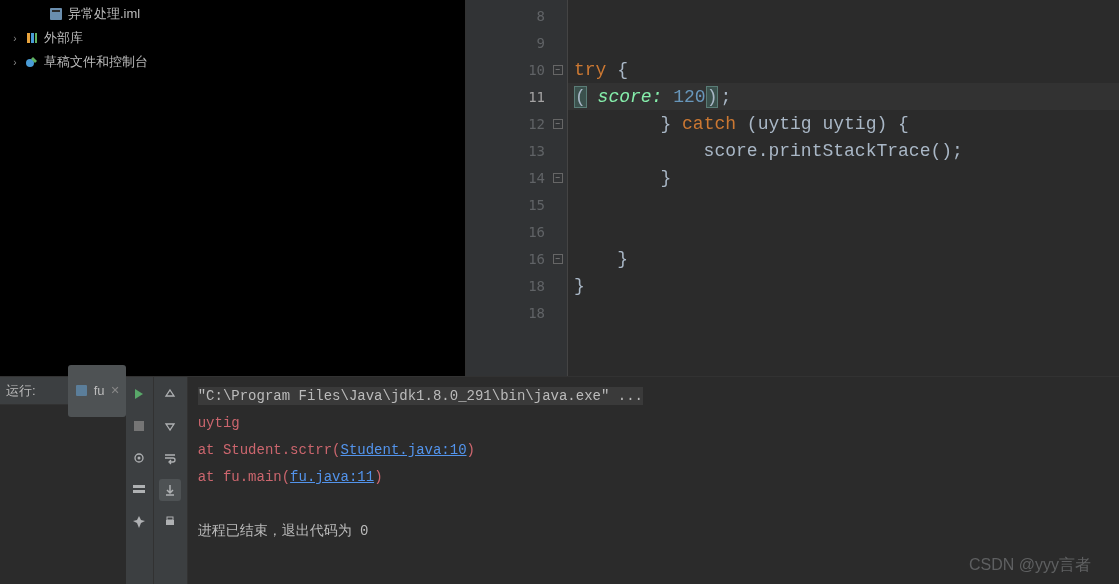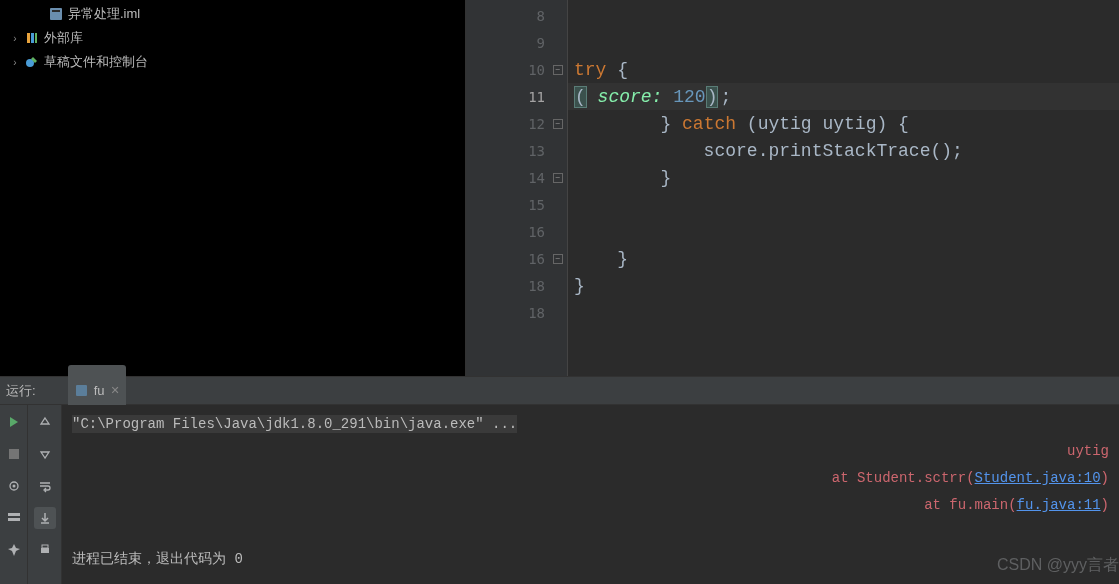--- a/index.html
+++ b/index.html
@@ -108,21 +108,20 @@
     .kw { color: #cc7832; }
     .hint { color: #86efac; font-style: italic; }
     .num { color: #6897bb; }
     .paren-hl { background: #3b514d; border: 1px solid #5a7d77; }
     .caret-bar { border-left: 2px solid #bbbbbb; }
     
     .bottom-panel {
       height: 208px;
       background: #2b2b2b;
       display: flex;
-      flex-direction: column;
       border-top: 1px solid #323232;
     }
     .run-header {
       height: 28px;
       background: #3c3f41;
       border-bottom: 1px solid #323232;
       display: flex;
       align-items: center;
       padding-left: 6px;
       gap: 8px;
@@ -176,25 +175,25 @@
     .console-output {
       flex: 1;
       padding: 6px 10px;
       font-family: "Consolas", "Courier New", monospace;
       font-size: 14px;
       line-height: 27px;
       color: #bbbbbb;
       background: #2b2b2b;
     }
     .cmd-line { background: #3a3a3a; display: inline; padding: 1px 0; }
-    .err { color: #cc666e; text-align: right; }
+    .err { color: #cc666e; }
     .link { color: #5394ec; text-decoration: underline; cursor: pointer; }
     .watermark {
       position: absolute;
-      right: 0;
+      right: 28px;
       bottom: 8px;
       color: #7a7c7e;
       font-size: 16px;
       opacity: 0.65;
       font-family: "Microsoft YaHei", sans-serif;
     }
   </style>
 </head>
 <body>
 

